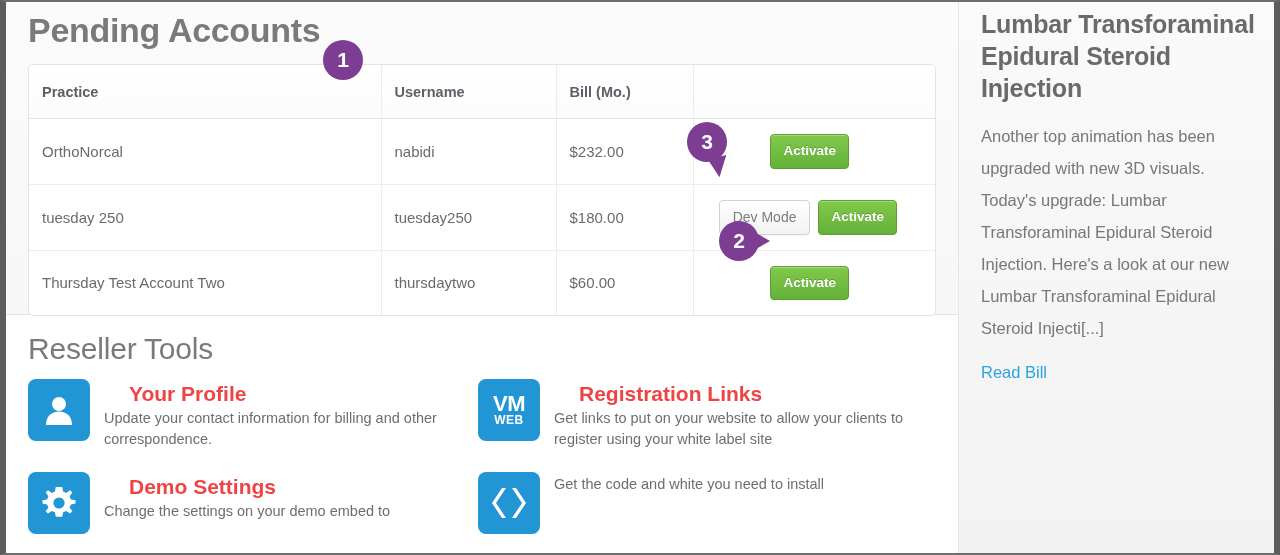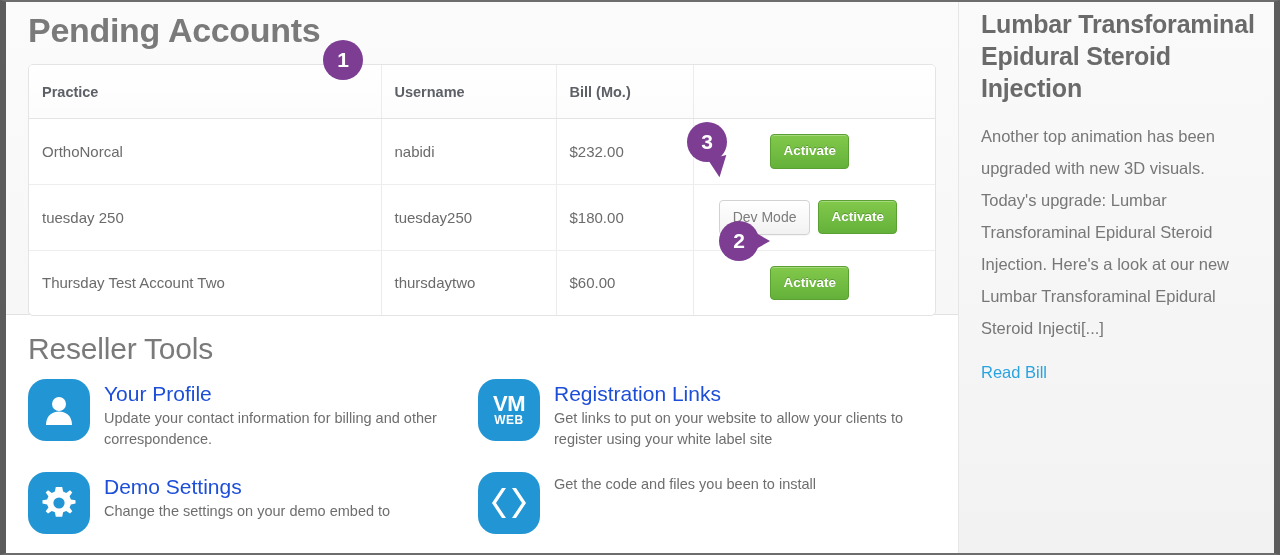--- a/index.html
+++ b/index.html
@@ -97,21 +97,21 @@
   .col-bill     { width: 137px; }
   .col-actions  { width: auto; }
 
   .cell-actions {
     position: relative;
     padding-right: 14px !important;
     padding-left: 13px !important;
   }
   .actions-inner {
     display: flex;
-    align-items: flex-start;
+    align-items: flex-end;
     justify-content: flex-end;
     gap: 8px;
     height: 100%;
     padding-right: 72px;
   }
 
   
   .btn {
     display: inline-block;
     font-size: 13.5px;
@@ -207,21 +207,21 @@
   }
   .tool {
     display: flex;
     align-items: flex-start;
     gap: 14px;
   }
   .tool-icon {
     flex: 0 0 62px;
     width: 62px;
     height: 62px;
-    border-radius: 18px;
+    border-radius: 8px;
     background: #2295d4;
     display: flex;
     align-items: center;
     justify-content: center;
     color: #ffffff;
   }
   .tool-icon svg { display: block; }
   .tool-icon .vm {
     font-size: 22px;
     font-weight: bold;
@@ -231,25 +231,26 @@
   }
   .tool-icon .vm .web {
     display: block;
     font-size: 12px;
     line-height: 14px;
     letter-spacing: 0.5px;
   }
   .tool-body { padding-top: 1px; min-width: 0; }
   .tool-title {
     font-size: 21px;
-    font-weight: normal;
-    color: #1d4ed8;
+    font-weight: bold;
+    color: #ef4444;
     line-height: 27px;
     cursor: pointer;
     white-space: nowrap;
+    margin-left: 25px;
   }
   .tool-desc {
     font-size: 14.5px;
     color: #6e6e6e;
     line-height: 21px;
     margin-top: 1px;
   }
 
   
   #sidebar {
@@ -397,21 +398,21 @@
         </div>
 
         <div class="tool">
           <div class="tool-icon">
             <svg width="38" height="34" viewBox="0 0 38 34" aria-hidden="true">
               <path d="M16 2 L6 17 L16 32 L12 32 L2 17 L12 2 Z" fill="#ffffff"></path>
               <path d="M22 2 L32 17 L22 32 L26 32 L36 17 L26 2 Z" fill="#ffffff"></path>
             </svg>
           </div>
           <div class="tool-body">
-            <div class="tool-desc">Get the code and files you been to install</div>
+            <div class="tool-desc">Get the code and white you need to install</div>
           </div>
         </div>
 
       </div>
     </div>
   </div>
 
   <div id="sidebar">
     <div class="side-title">Lumbar Transforaminal Epidural Steroid Injection</div>
     <div class="side-body">Another top animation has been upgraded with new 3D visuals. Today's upgrade: Lumbar Transforaminal Epidural Steroid Injection. Here's a look at our new Lumbar Transforaminal Epidural Steroid Injecti[...]</div>

